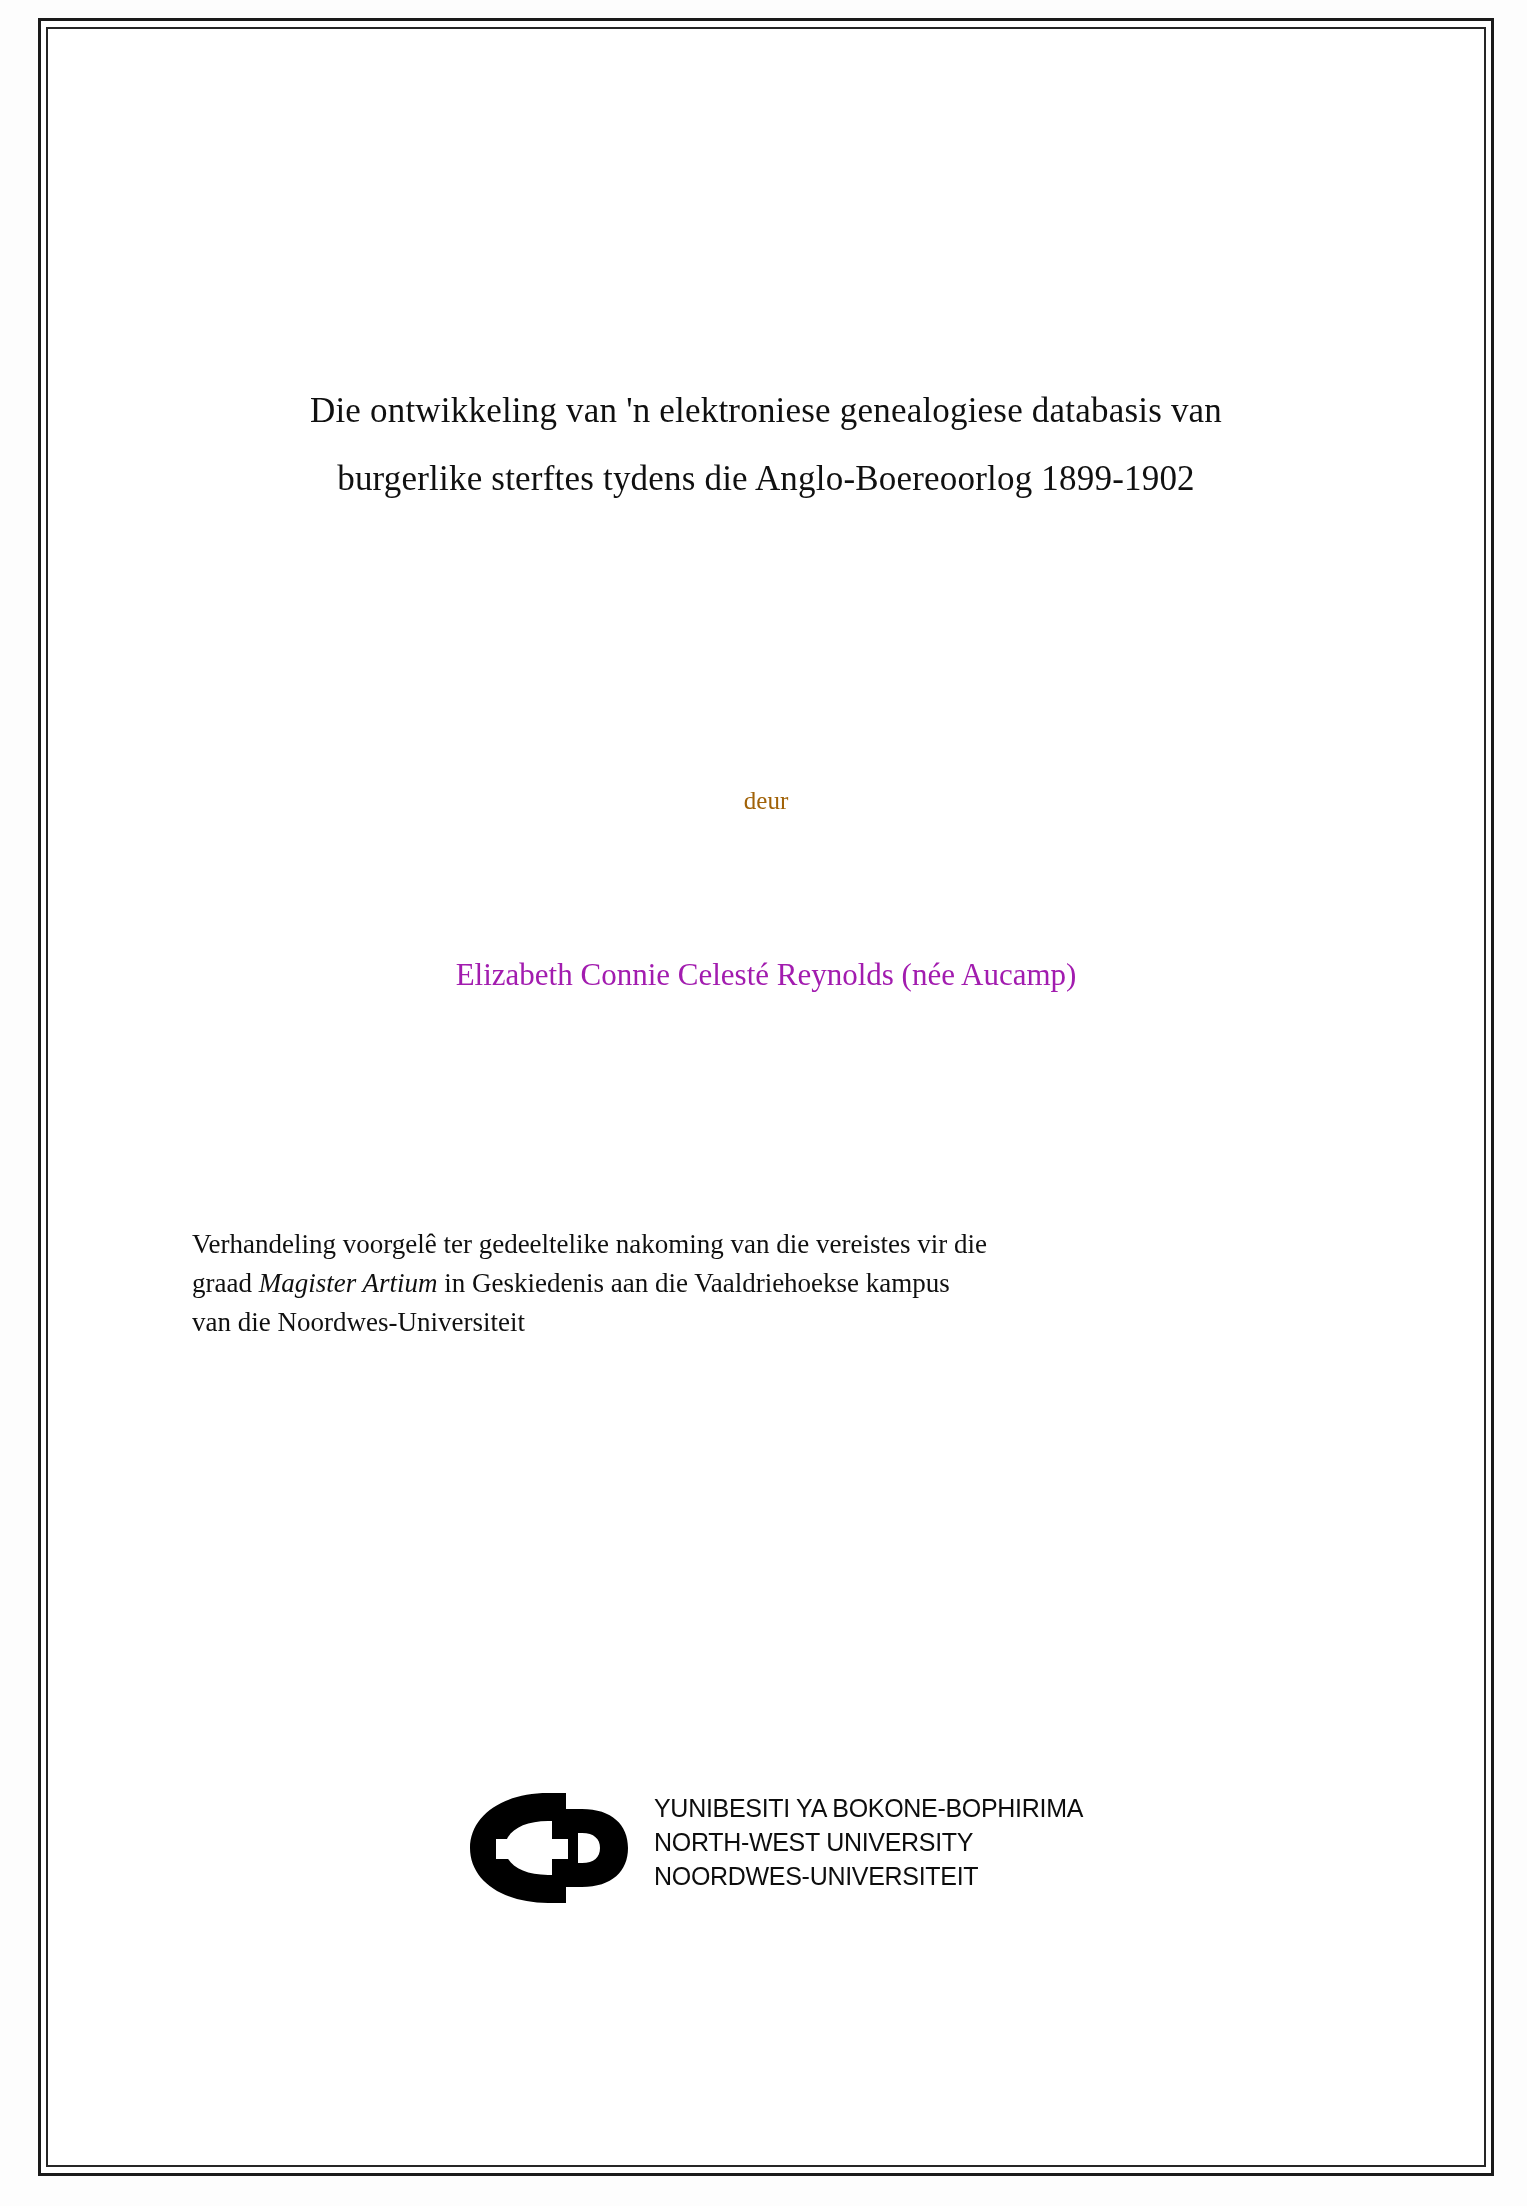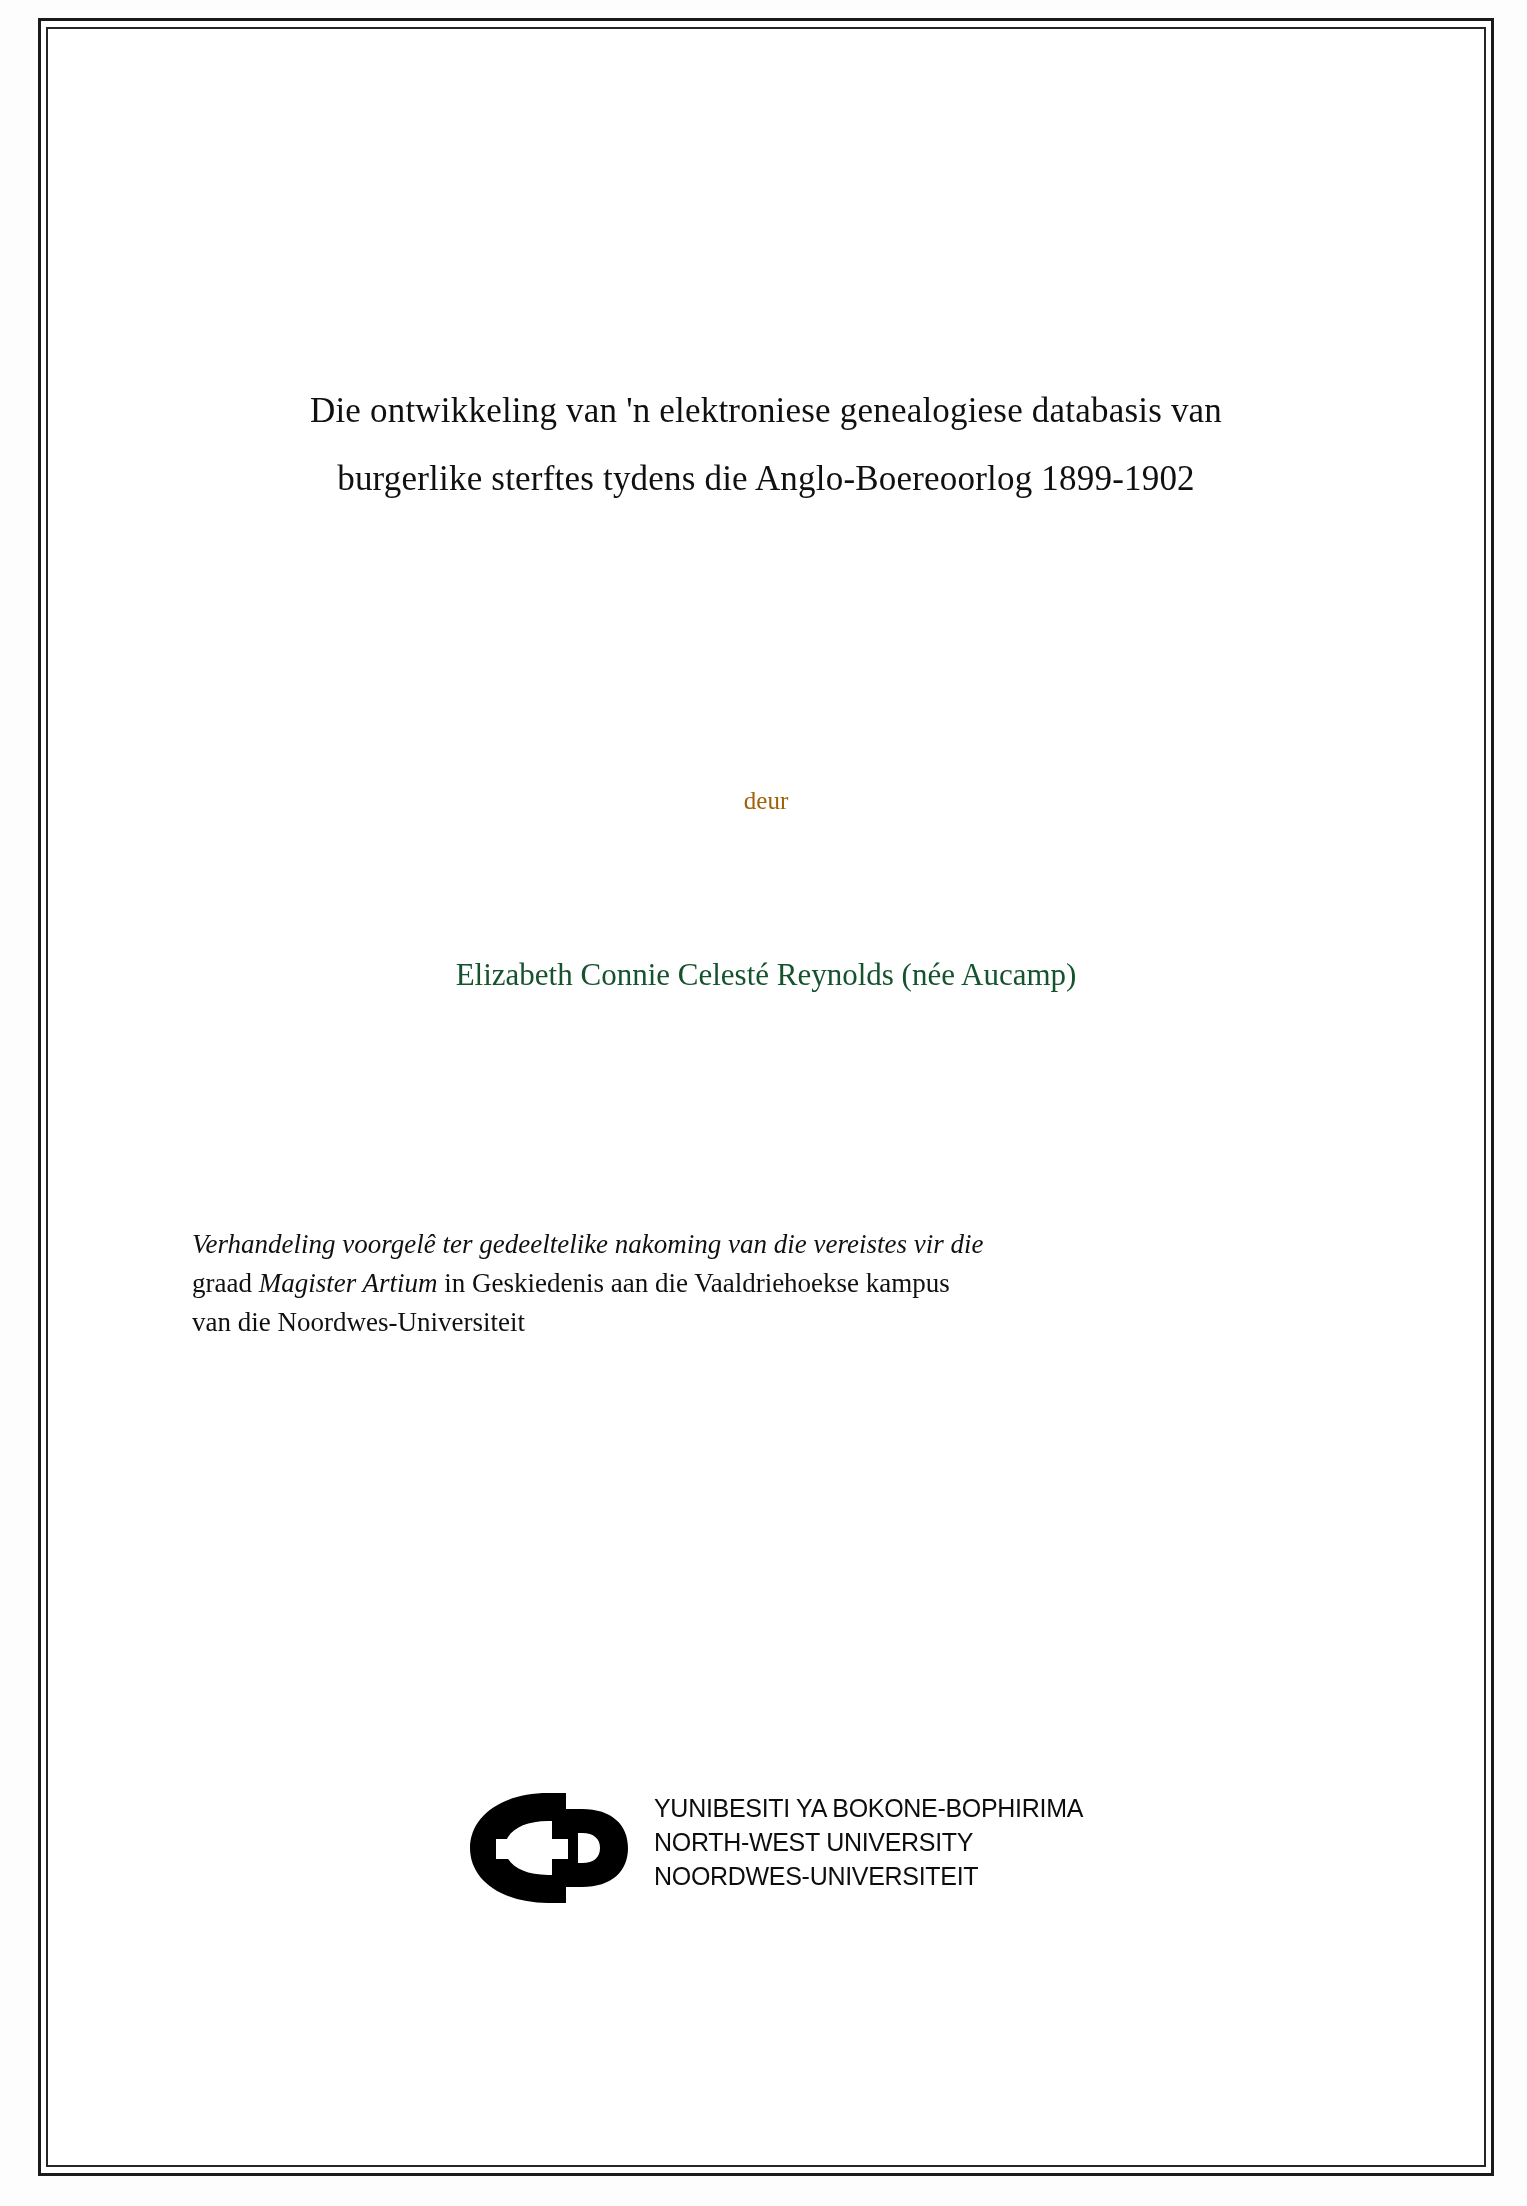--- a/index.html
+++ b/index.html
@@ -81,39 +81,38 @@
     color: #a16207;
   }
 
   .author-name {
     position: absolute;
     top: 930px;
     left: 0;
     width: 1160px;
     text-align: center;
     font-size: 31px;
-    color: #14532d;
+    color: #a21caf;
   }
 
   .statement {
     position: absolute;
     top: 1198px;
     left: 6px;
     width: 1148px;
     font-size: 27px;
     line-height: 39px;
     color: #101010;
   }
   .statement p {
     margin: 0;
   }
   .statement .justified {
     text-align: justify;
     text-justify: inter-word;
-    font-style: italic;
   }
   .statement em {
   }
 
   .supervisor {
     position: absolute;
     top: 1590px;
     left: 6px;
     width: 900px;
     font-size: 27px;

